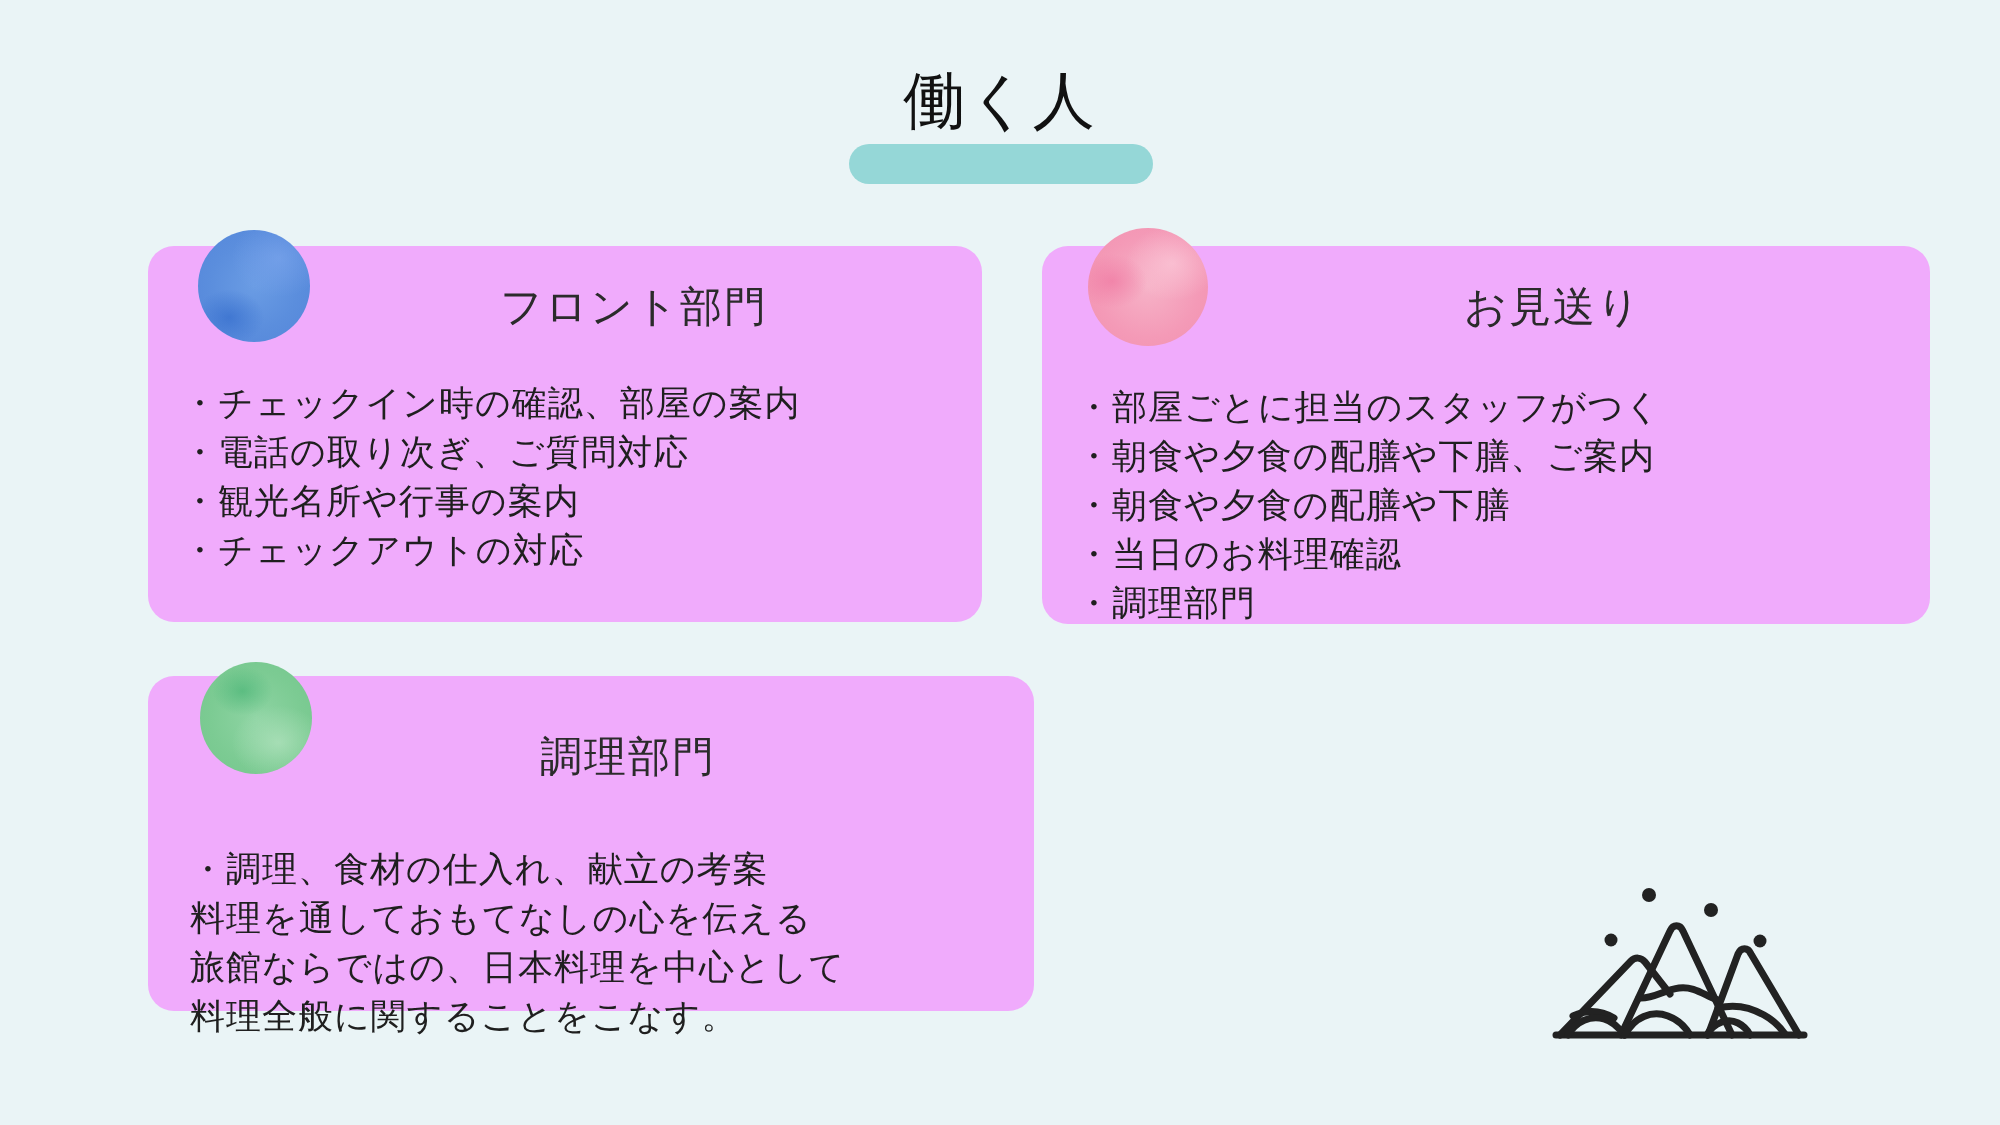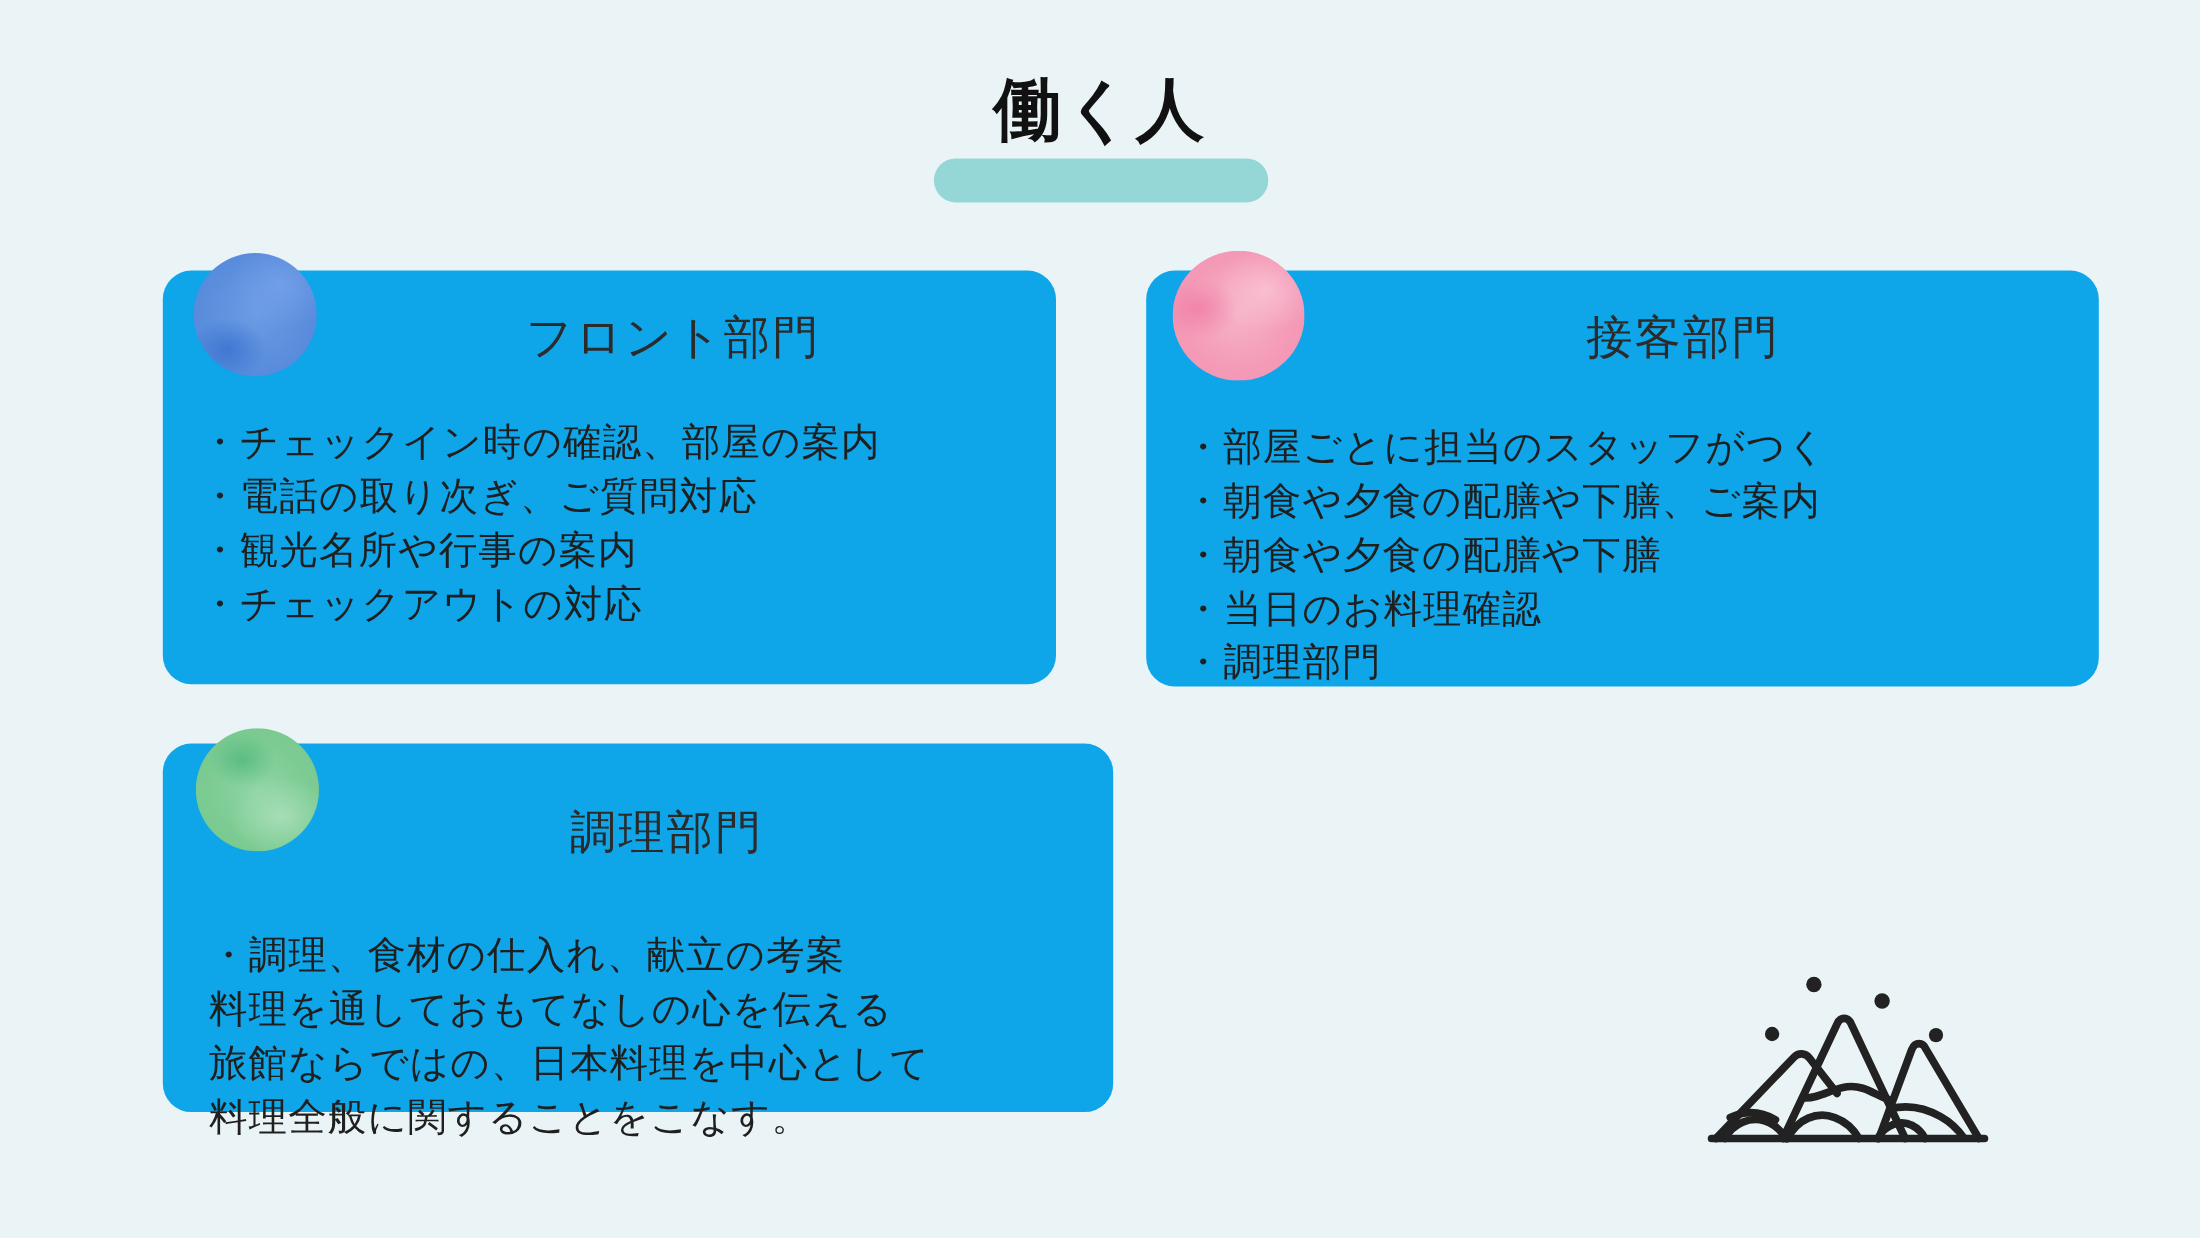--- a/index.html
+++ b/index.html
@@ -33,31 +33,32 @@
     border-radius: 20px;
   }
   .title-text {
     position: absolute;
     left: 0;
     top: 0;
     width: 2000px;
     text-align: center;
     font-size: 62px;
     line-height: 78px;
-    font-weight: 700;
+    font-weight: 400;
     color: #111111;
     letter-spacing: 2px;
     white-space: nowrap;
   }
 
   
   .card {
     position: absolute;
-    background: #0ea5e9;
+    background: #f0abfc;
     border-radius: 26px;
+    padding-left: 22px;
   }
   #card-front   { left: 148px;  top: 246px; width: 812px;  height: 376px; }
   #card-service { left: 1042px; top: 246px; width: 866px;  height: 378px; }
   #card-kitchen { left: 148px;  top: 676px; width: 864px;  height: 335px; }
 
   .card-head {
     position: relative;
     height: 118px;
   }
 
@@ -156,21 +157,21 @@
     <span class="bullet-line">・チェックイン時の確認、部屋の案内</span>
     <span class="bullet-line">・電話の取り次ぎ、ご質問対応</span>
     <span class="bullet-line">・観光名所や行事の案内</span>
     <span class="bullet-line">・チェックアウトの対応</span>
   </div>
 </div>
 
 <div class="card" id="card-service">
   <div class="card-head">
     <div class="blob" id="blob-service"></div>
-    <div class="card-title">接客部門</div>
+    <div class="card-title">お見送り</div>
   </div>
   <div class="card-body">
     <span class="bullet-line">・部屋ごとに担当のスタッフがつく</span>
     <span class="bullet-line">・朝食や夕食の配膳や下膳、ご案内</span>
     <span class="bullet-line">・朝食や夕食の配膳や下膳</span>
     <span class="bullet-line">・当日のお料理確認</span>
     <span class="bullet-line">・調理部門</span>
   </div>
 </div>
 

